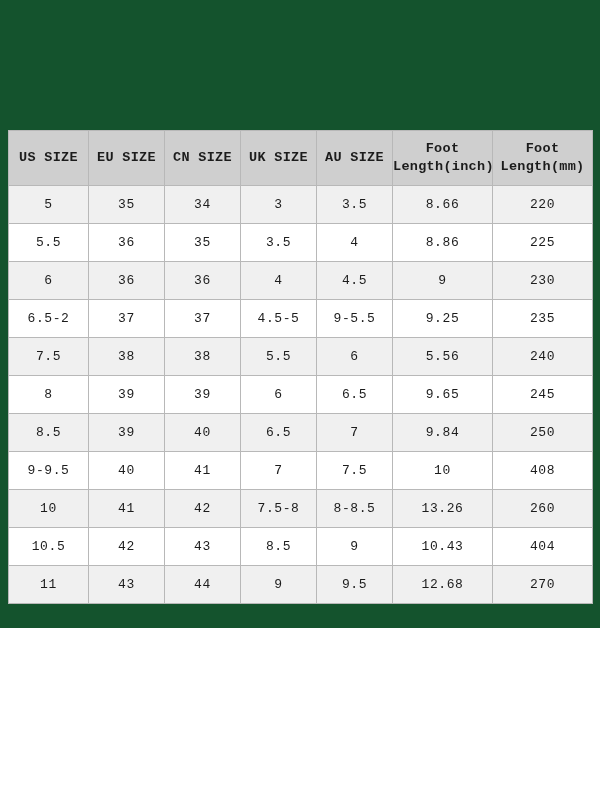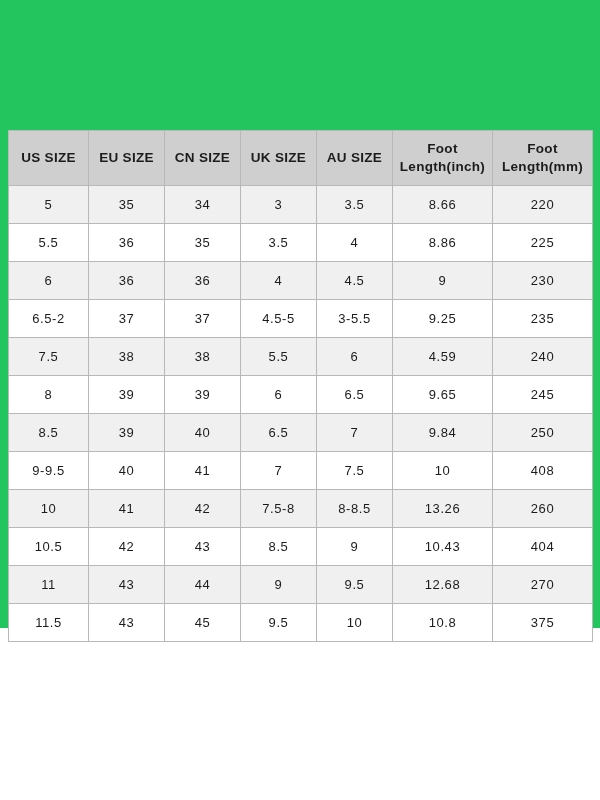--- a/index.html
+++ b/index.html
@@ -13,21 +13,22 @@
     font-family: "Liberation Sans", sans-serif;
     color: #1a1a1a;
     overflow: hidden;
   }
   .sheet {
     position: absolute;
     left: 0;
     top: 0;
     width: 600px;
     height: 628px;
-    background: #22c55e;
+    background: #14532d;
+    font-family: Liberation Mono, monospace;
   }
   .table-wrap {
     position: absolute;
     left: 8px;
     top: 130px;
     width: 584px;
   }
   table.size-chart {
     border-collapse: collapse;
     width: 584px;
@@ -122,31 +123,31 @@
           <td>4</td>
           <td>4.5</td>
           <td>9</td>
           <td>230</td>
         </tr>
         <tr class="row-even">
           <td>6.5-2</td>
           <td>37</td>
           <td>37</td>
           <td>4.5-5</td>
-          <td>3-5.5</td>
+          <td>9-5.5</td>
           <td>9.25</td>
           <td>235</td>
         </tr>
         <tr class="row-odd">
           <td>7.5</td>
           <td>38</td>
           <td>38</td>
           <td>5.5</td>
           <td>6</td>
-          <td>4.59</td>
+          <td>5.56</td>
           <td>240</td>
         </tr>
         <tr class="row-even">
           <td>8</td>
           <td>39</td>
           <td>39</td>
           <td>6</td>
           <td>6.5</td>
           <td>9.65</td>
           <td>245</td>
@@ -189,25 +190,16 @@
         </tr>
         <tr class="row-odd">
           <td>11</td>
           <td>43</td>
           <td>44</td>
           <td>9</td>
           <td>9.5</td>
           <td>12.68</td>
           <td>270</td>
         </tr>
-        <tr class="row-even">
-          <td>11.5</td>
-          <td>43</td>
-          <td>45</td>
-          <td>9.5</td>
-          <td>10</td>
-          <td>10.8</td>
-          <td>375</td>
-        </tr>
       </tbody>
     </table>
   </div>
 </div>
 
 </body></html>

